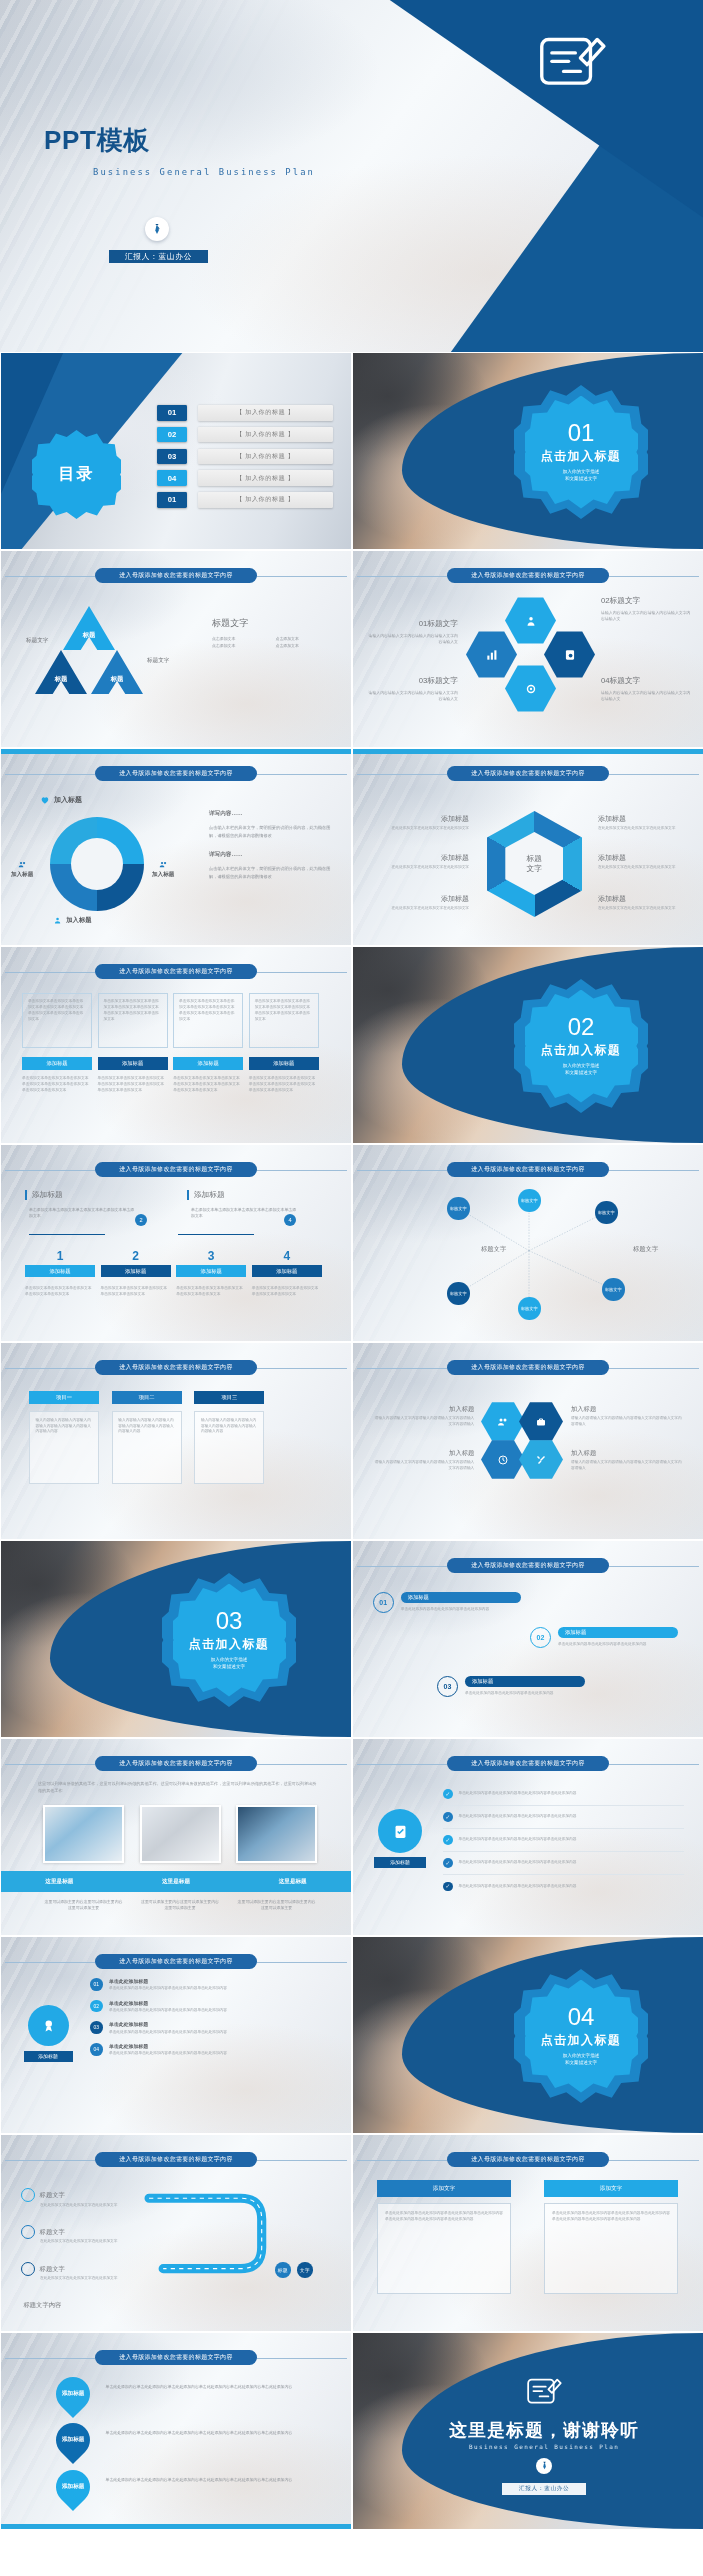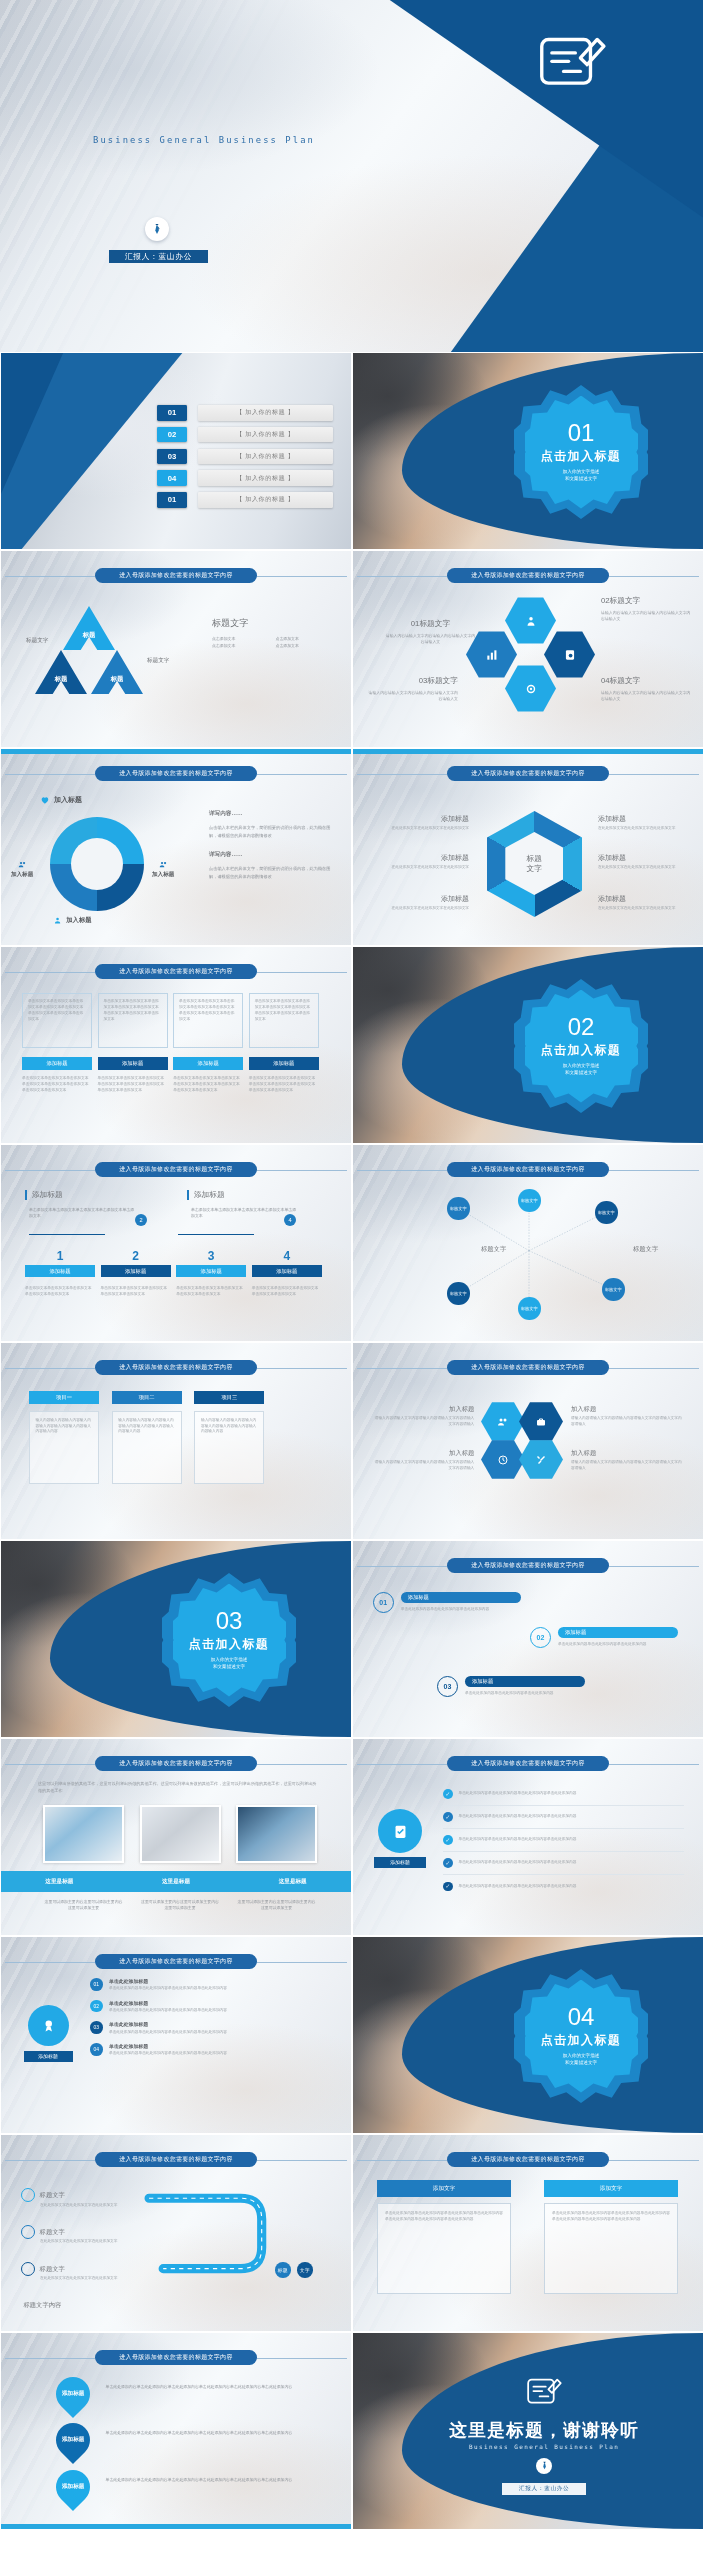--- a/index.html
+++ b/index.html
@@ -189,40 +189,44 @@
       <rect x="14" y="22" width="58" height="52" rx="8" fill="none" stroke="#fff" stroke-width="4"></rect>
       <line x1="26" y1="38" x2="54" y2="38" stroke="#fff" stroke-width="4" stroke-linecap="round"></line>
       <line x1="26" y1="48" x2="46" y2="48" stroke="#fff" stroke-width="4" stroke-linecap="round"></line>
       <line x1="40" y1="60" x2="60" y2="60" stroke="#fff" stroke-width="4" stroke-linecap="round"></line>
       <path d="M60 44 L80 22 L88 30 L68 52 Z" fill="none" stroke="#fff" stroke-width="4" stroke-linejoin="round"></path>
     </svg>
   </div>
 
   <div class="cover-text">
     <div class="cover-title">
+      <div class="l2">PPT模板</div>
     </div>
     <div class="cover-sub">Business General Business Plan</div>
   </div>
 
   <div class="cover-badge-circle">
     <svg viewBox="0 0 24 24" width="12" height="12">
       <path d="M9 2h6l-1.6 3H10.6z" fill="#14578f"></path>
       <path d="M10.6 6h2.8l2 9-3.4 7-3.4-7z" fill="#1c6fae"></path>
       <path d="M13.4 6l2 9-2 4 3.6-8z" fill="#14578f"></path>
     </svg>
   </div>
   <div class="cover-author">汇报人：蓝山办公</div>
 </div>
 
 <div class="grid">
 
   <div class="slide">
     <div class="bg-photo-desk"></div>
     <div class="toc-wedge"></div>
     <div class="toc-wedge2"></div>
+    <div class="star toc-star">
+      <span>目录</span>
+    </div>
     <div class="toc-list">
       <div class="toc-row">
         <div class="toc-num d">01</div>
         <div class="toc-lbl">【 加入你的标题 】</div>
       </div>
       <div class="toc-row">
         <div class="toc-num l">02</div>
         <div class="toc-lbl">【 加入你的标题 】</div>
       </div>
       <div class="toc-row">
@@ -307,21 +311,21 @@
           <rect x="10" y="8" width="3.6" height="12" fill="#fff"></rect>
           <rect x="16" y="4" width="3.6" height="16" fill="#fff"></rect>
         </svg>
     </div>
     <div class="hexa" style="position:absolute;left:152px;top:113px;width:51px;height:49px;background:#22a9e6;display:flex;align-items:center;justify-content:center">
       <svg viewBox="0 0 24 24" width="14" height="14">
           <circle cx="12" cy="12" r="6" fill="none" stroke="#fff" stroke-width="2.4"></circle>
           <circle cx="12" cy="12" r="2" fill="#fff"></circle>
         </svg>
     </div>
-    <div style="position:absolute;left:32px;top:68px;width:91px;text-align:center">
+    <div style="position:absolute;left:14px;top:68px;width:91px;text-align:right">
       <div class="h-title">01标题文字</div>
       <div class="body-txt" style="margin-top:3.5px">请输入内容请输入文字内容请输入内容请输入文字内容请输入文</div>
     </div>
     <div style="position:absolute;left:14px;top:125px;width:91px;text-align:right">
       <div class="h-title">03标题文字</div>
       <div class="body-txt" style="margin-top:3.5px">请输入内容请输入文字内容请输入内容请输入文字内容请输入文</div>
     </div>
     <div style="position:absolute;left:248px;top:45px;width:91px">
       <div class="h-title">02标题文字</div>
       <div class="body-txt" style="margin-top:3.5px">请输入内容请输入文字内容请输入内容请输入文字内容请输入文</div>

